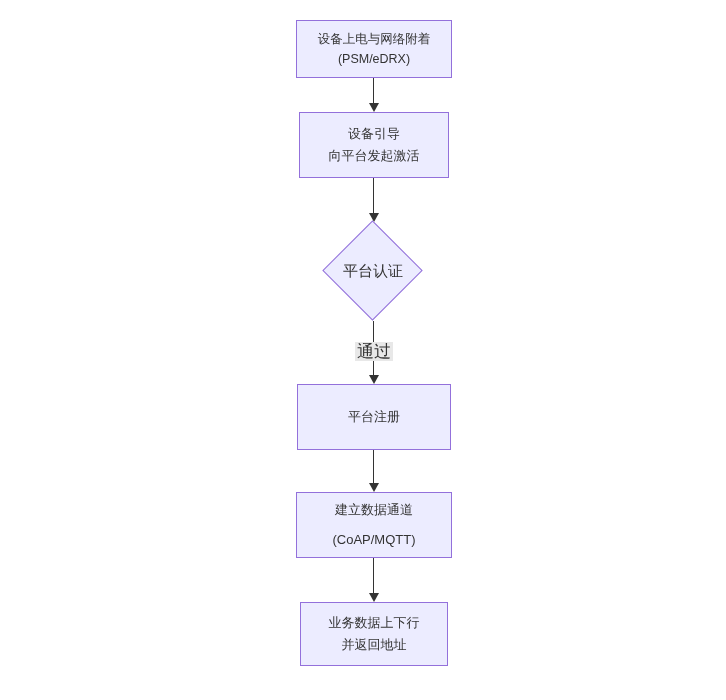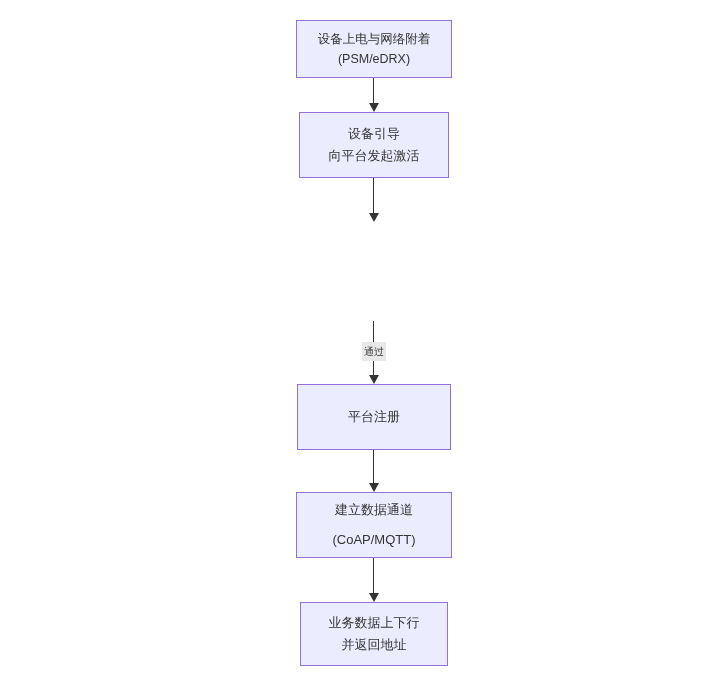--- a/index.html
+++ b/index.html
@@ -47,21 +47,21 @@
     border-right: 5px solid transparent;
     border-top: 9px solid #333333;
     left: 369px;
   }
   .edge-label {
     position: absolute;
     left: 374px;
     transform: translateX(-50%);
     background: #e8e8e8;
     padding: 0 2px;
-    font-size: 10px;
+    font-size: 17px;
     line-height: 19px;
     white-space: nowrap;
   }
   .diamond-wrap {
     position: absolute;
     left: 323px;
     top: 221px;
     width: 100px;
     height: 100px;
   }
@@ -117,20 +117,24 @@
   <div class="arrowhead" id="edge-head-1"></div>
 
   <div class="node" id="node-bootstrap">
     <span>设备引导</span>
     <span>向平台发起激活</span>
   </div>
 
   <div class="vline" id="edge-line-2"></div>
   <div class="arrowhead" id="edge-head-2"></div>
 
+  <div class="diamond-wrap">
+    <div class="diamond-shape"></div>
+    <div class="diamond-label">平台认证</div>
+  </div>
 
   <div class="vline" id="edge-line-3"></div>
   <div class="edge-label" id="edge-label-pass">通过</div>
   <div class="arrowhead" id="edge-head-3"></div>
 
   <div class="node" id="node-register">
     <span>平台注册</span>
   </div>
 
   <div class="vline" id="edge-line-4"></div>

